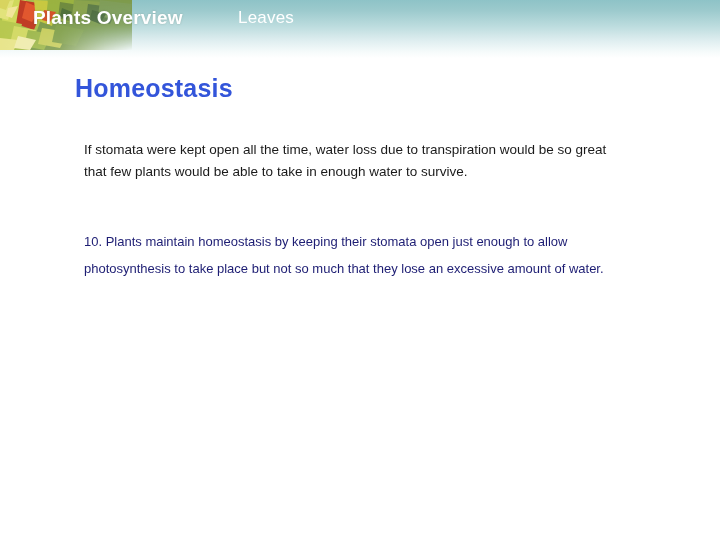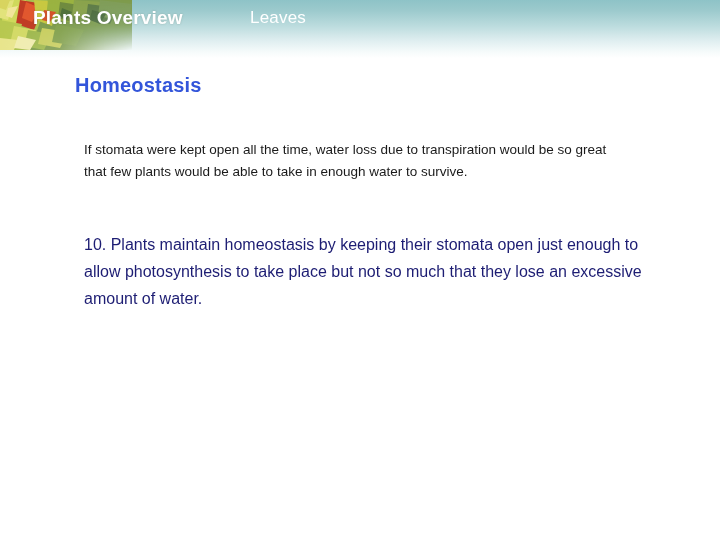--- a/index.html
+++ b/index.html
@@ -66,37 +66,36 @@
 
   .header-subtitle {
     position: absolute;
     left: 238px;
     top: 8px;
     font-size: 17px;
     font-weight: normal;
     color: #ffffff;
     letter-spacing: 0.2px;
     white-space: nowrap;
-    margin-left: 12px;
   }
 
   
   .content {
     position: absolute;
     left: 0;
     top: 58px;
     width: 720px;
     height: 482px;
   }
 
   .section-heading {
     position: absolute;
     left: 75px;
     top: 16px;
-    font-size: 20px;
+    font-size: 25px;
     font-weight: bold;
     color: #3355da;
     letter-spacing: 0.2px;
     white-space: nowrap;
   }
 
   .para-small {
     position: absolute;
     left: 84px;
     top: 70px;
@@ -106,21 +105,21 @@
     color: #1a1a1a;
     text-align: left;
     margin-top: 11px;
   }
 
   .para-large {
     position: absolute;
     left: 84px;
     top: 157px;
     width: 560px;
-    font-size: 16px;
+    font-size: 13px;
     line-height: 27px;
     color: #1d1d73;
     text-align: left;
   }
 </style>
 </head>
 <body>
 
 <div class="slide">
 

